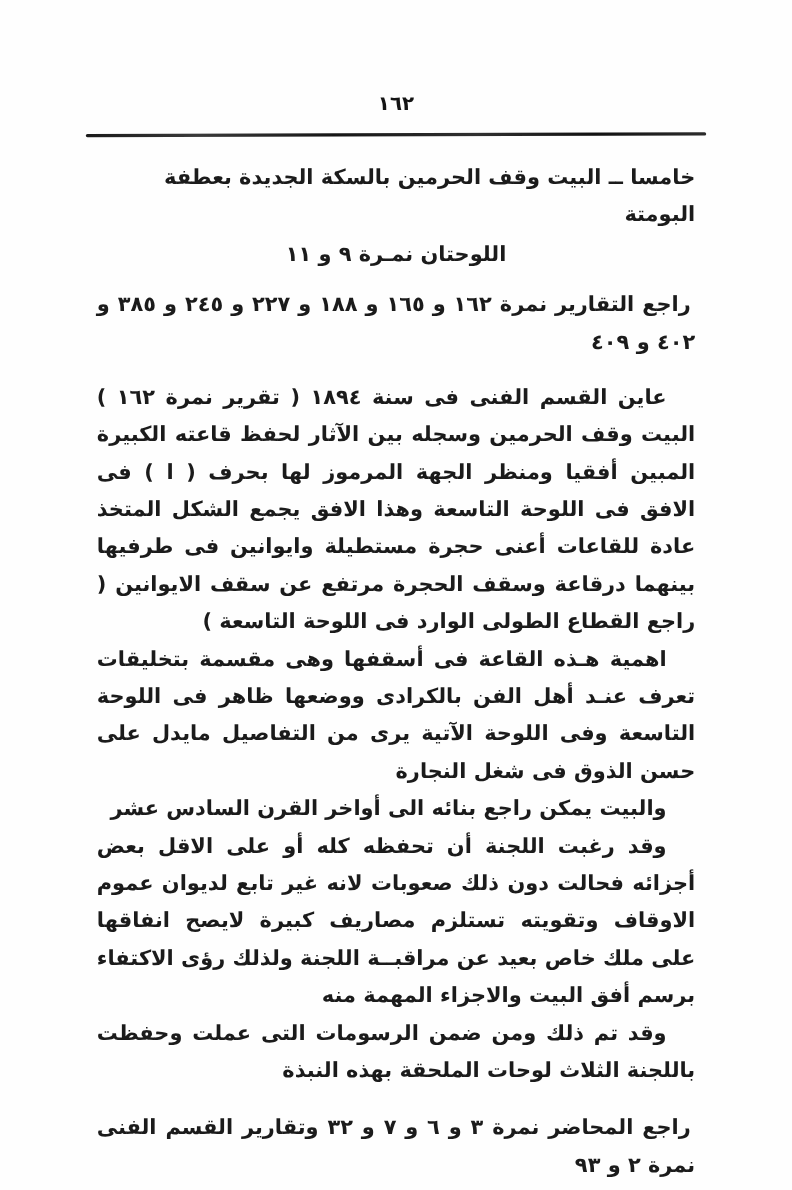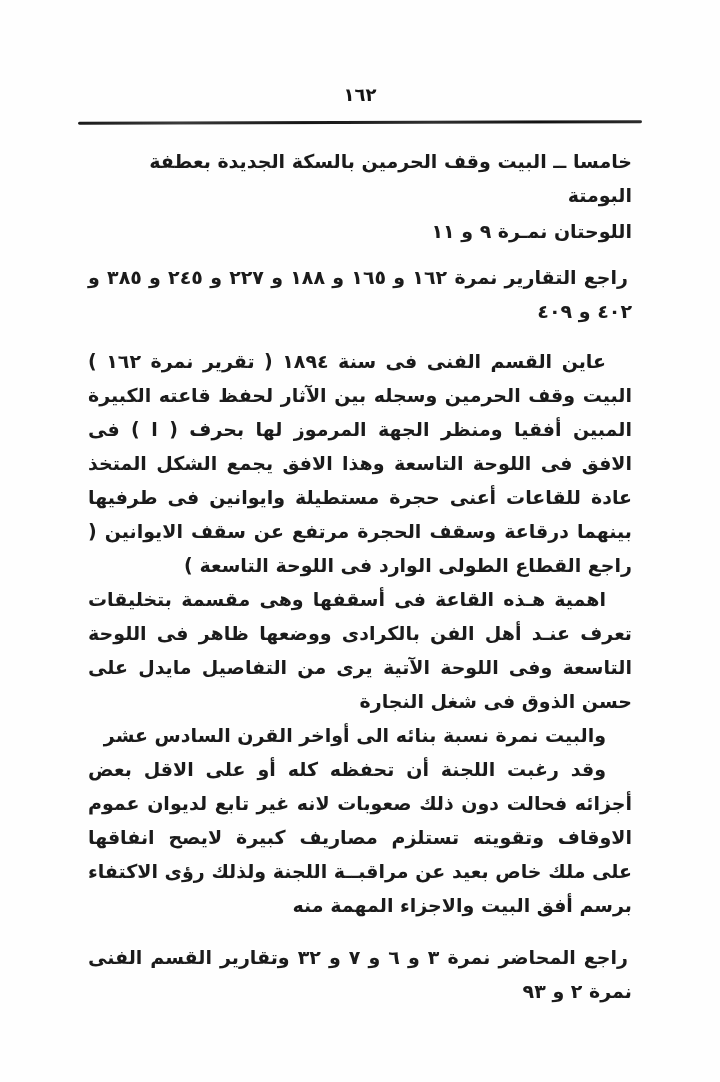--- a/index.html
+++ b/index.html
@@ -48,21 +48,21 @@
     line-height: 34px;
     font-weight: 700;
     text-rendering: optimizeLegibility;
   }
   .section-heading {
     margin: 2px 0 0 0;
     text-align: right;
   }
   .section-subheading {
     margin: 2px 0 0 0;
-    text-align: right;
+    text-align: center;
   }
   .refs-line {
     margin: 6px 0 16px 0;
     text-align: justify;
     text-indent: 4px;
   }
   .para {
     margin: 0;
     text-align: justify;
     text-indent: 26px;
@@ -89,24 +89,25 @@
     <p class="section-subheading">اللوحتان نمـرة ٩ و ١١</p>
 
     <div class="spacer-sm"></div>
 
     <p class="refs-line">راجع التقارير نمرة ١٦٢ و ١٦٥ و ١٨٨ و ٢٢٧ و ٢٤٥ و ٣٨٥ و ٤٠٢ و ٤٠٩</p>
 
     <p class="para first-after-refs">عاين القسم الفنى فى سنة ١٨٩٤ ( تقرير نمرة ١٦٢ ) البيت وقف الحرمين وسجله بين الآثار لحفظ قاعته الكبيرة المبين أفقيا ومنظر الجهة المرموز لها بحرف ( ا ) فى الافق فى اللوحة التاسعة    وهذا الافق يجمع الشكل المتخذ عادة للقاعات أعنى حجرة مستطيلة وايوانين فى طرفيها بينهما درقاعة وسقف الحجرة مرتفع عن سقف الايوانين ( راجع القطاع الطولى الوارد فى اللوحة التاسعة )</p>
 
     <p class="para">اهمية هـذه القاعة فى أسقفها وهى مقسمة بتخليقات تعرف عنـد أهل الفن بالكرادى ووضعها ظاهر فى اللوحة التاسعة وفى اللوحة الآتية يرى من التفاصيل مايدل على حسن الذوق فى شغل النجارة</p>
 
-    <p class="para">والبيت نمرة نسبة بنائه الى أواخر القرن السادس عشر</p>
+    <p class="para">والبيت يمكن راجع بنائه الى أواخر القرن السادس عشر</p>
 
     <p class="para">وقد رغبت اللجنة أن تحفظه كله أو على الاقل بعض أجزائه فحالت دون ذلك صعوبات لانه غير تابع لديوان عموم الاوقاف وتقويته تستلزم مصاريف كبيرة لايصح انفاقها على ملك خاص بعيد عن مراقبــة اللجنة ولذلك رؤى الاكتفاء برسم أفق البيت والاجزاء المهمة منه</p>
 
+    <p class="para">وقد تم ذلك ومن ضمن الرسومات التى عملت وحفظت باللجنة الثلاث لوحات الملحقة بهذه النبذة</p>
 
     <div class="spacer-sm"></div>
 
 
 
     <div class="spacer-sm"></div>
 
     <p class="refs-line">راجع المحاضر نمرة ٣ و ٦ و ٧ و ٣٢ وتقارير القسم الفنى نمرة ٢ و ٩٣</p>
 
   </div>

